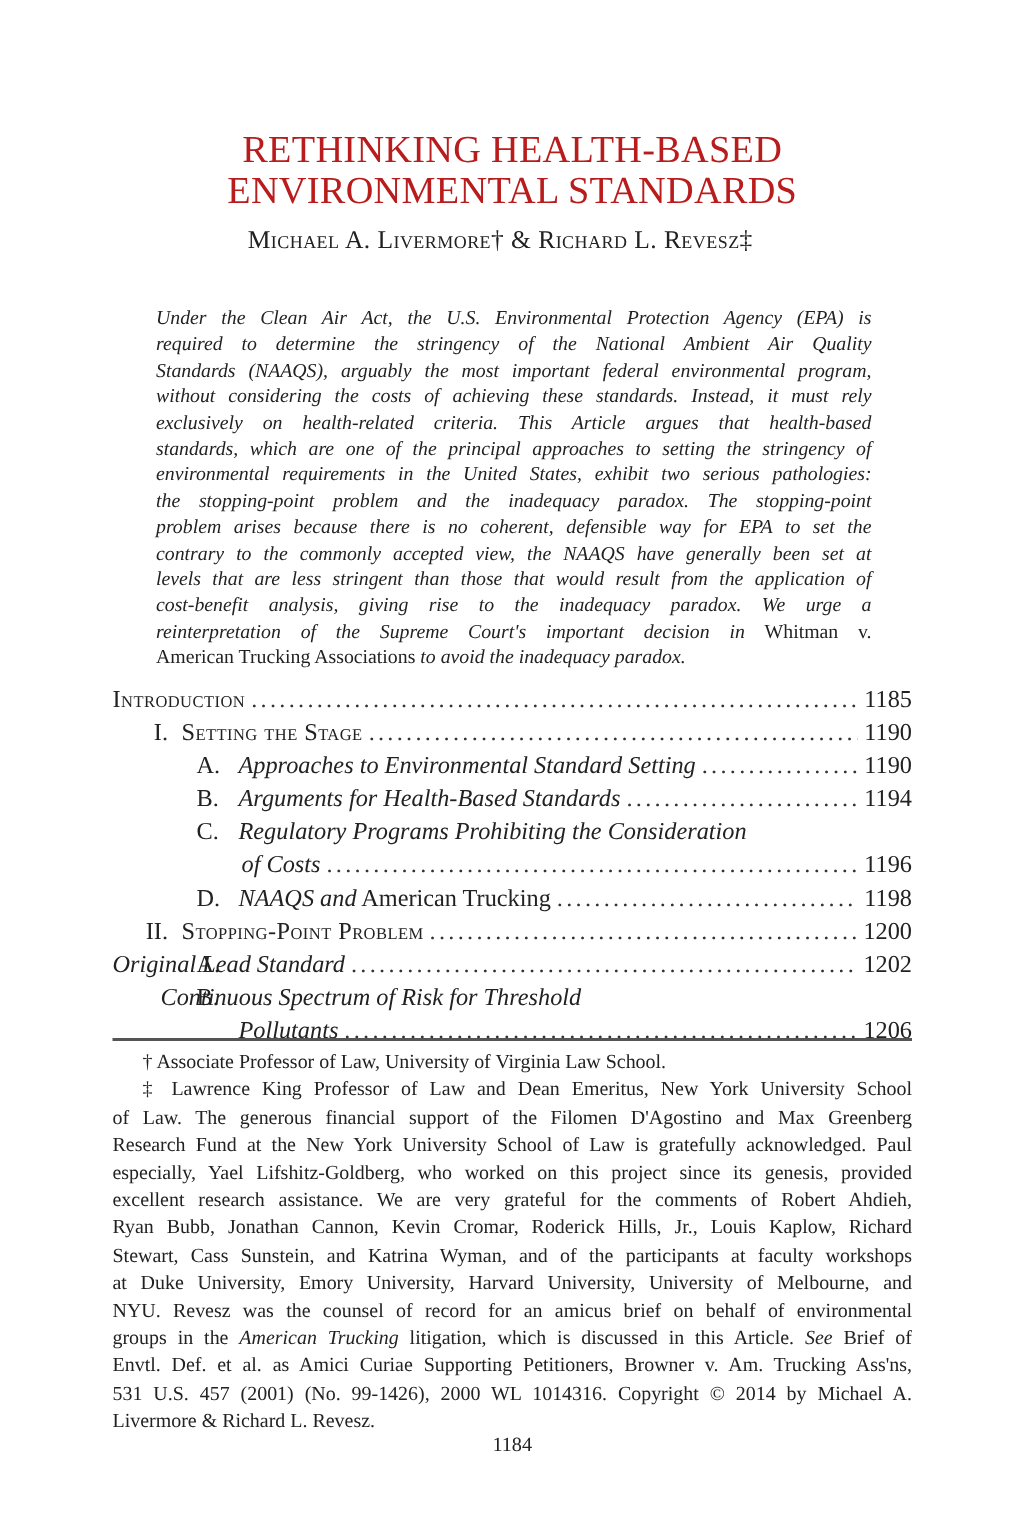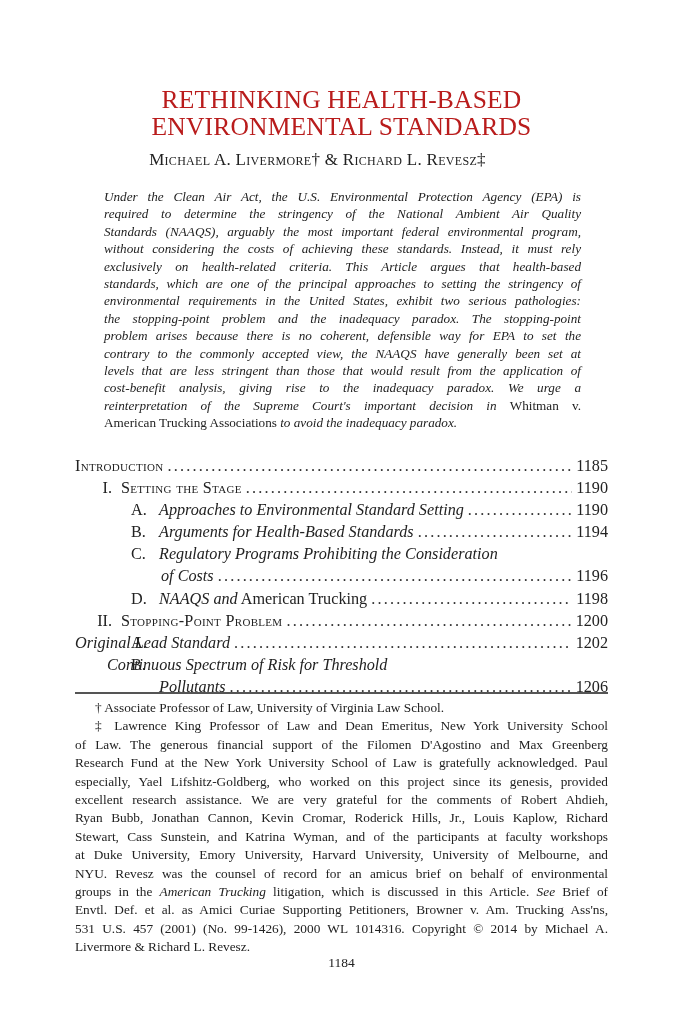--- a/index.html
+++ b/index.html
@@ -8,26 +8,26 @@
     font-family: "Liberation Serif", "DejaVu Serif", serif;
     color: #1a1a1a;
   }
   .title {
     position: absolute; left: 0; width: 683px; top: 86px;
     text-align: center; font-size: 25.5px; line-height: 27px;
     letter-spacing: 0.2px; color: #b91c1c;
   }
   .title div { white-space: nowrap; }
   .authors {
-    position: absolute; left: 0; width: 635px; top: 150px;
+    position: absolute; left: 16px; width: 635px; top: 150px;
     text-align: center; font-size: 17px; line-height: 20px; color: #222;
     font-variant: small-caps; letter-spacing: 0.3px;
   }
   .abstract {
-    position: absolute; left: 104px; width: 477px; top: 188px;
+    position: absolute; left: 104px; width: 477px; top: 203px;
     font-size: 13.2px; line-height: 17.4px; font-style: italic;
     text-align: justify; color: #222;
   }
   .abstract .roman { font-style: normal; }
   .abstract .line { display: block; text-align: justify; text-align-last: justify; white-space: nowrap; }
   .abstract .line.last { text-align-last: left; }
 
   .toc {
     position: absolute; left: 75px; width: 533px; top: 455px;
     font-size: 16.2px; line-height: 22.1px; color: #222;

